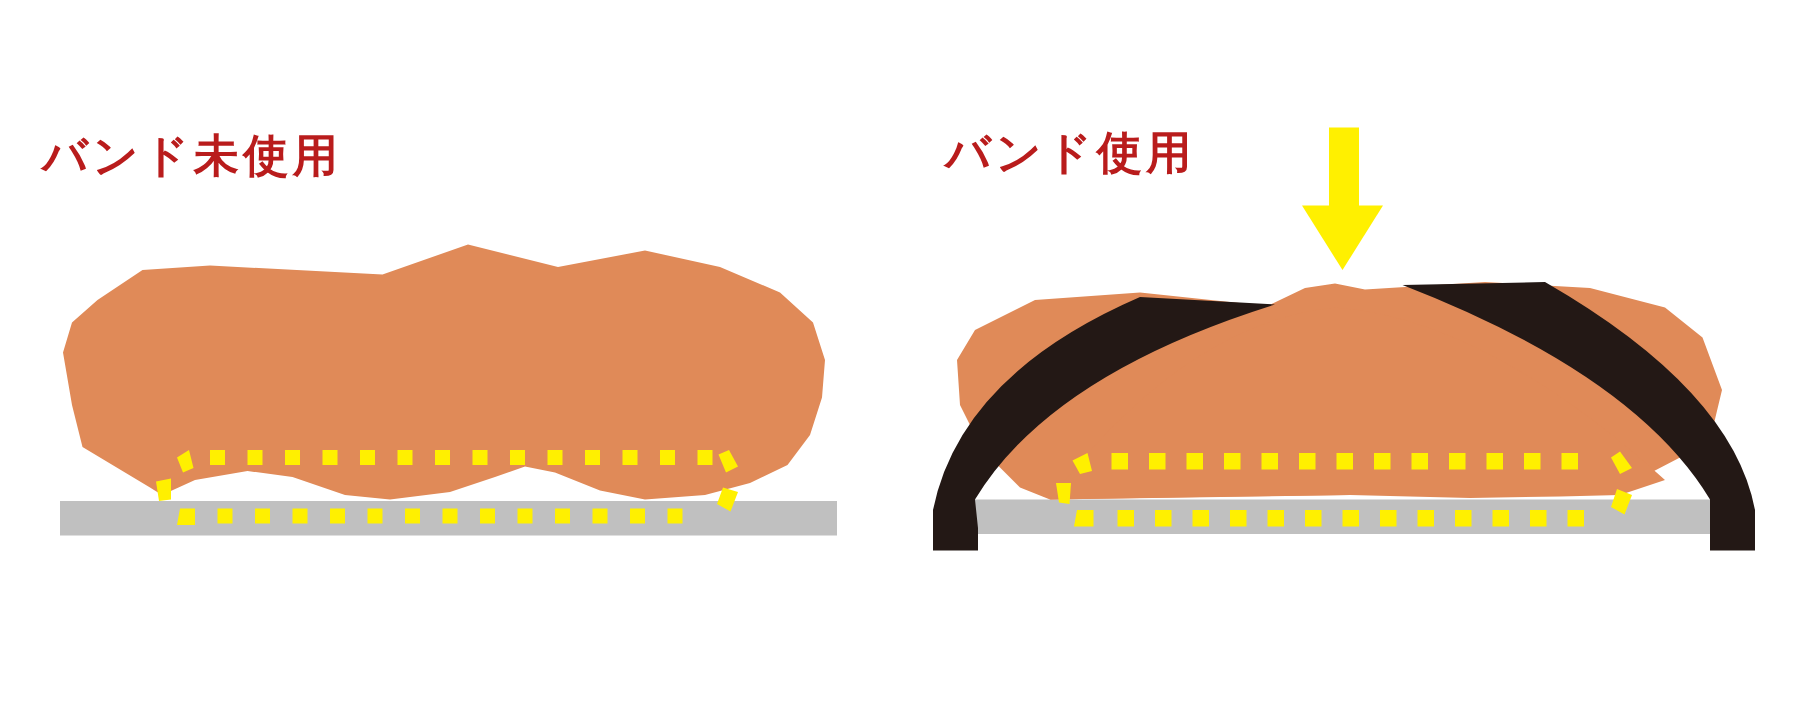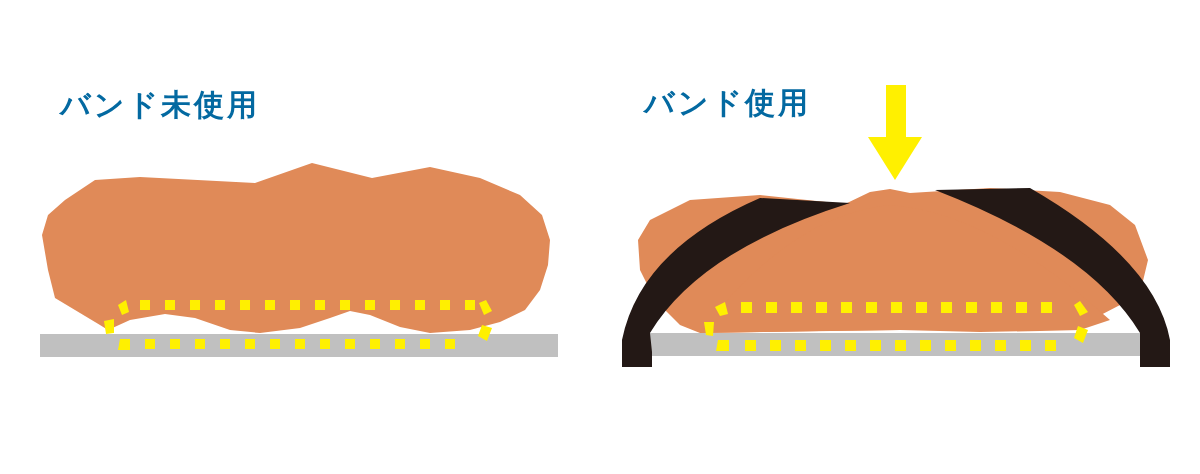--- a/index.html
+++ b/index.html
@@ -12,28 +12,27 @@
       height: 474px;
       position: relative;
       overflow: hidden;
       font-family: "DejaVu Sans", sans-serif;
     }
     .label {
       position: absolute;
       font-family: "DejaVu Sans", sans-serif;
       font-weight: bold;
       font-size: 30px;
-      color: #0369a1;
+      color: #b91c1c;
       letter-spacing: 3px;
       line-height: 1;
       white-space: nowrap;
-      margin-left: 32px;
     }
     #label-left { left: 28px; top: 90px; }
-    #label-right { left: 612px; top: 88px; }
+    #label-right { left: 630px; top: 88px; }
     svg.scene {
       position: absolute;
       left: 0;
       top: 0;
     }
   </style>
 </head>
 <body>
 
 <div class="label" id="label-left">バンド未使用</div>

